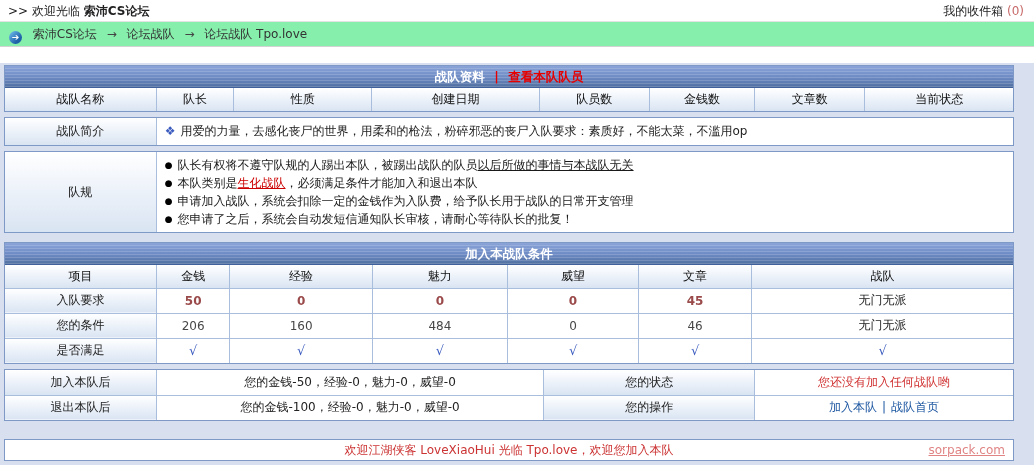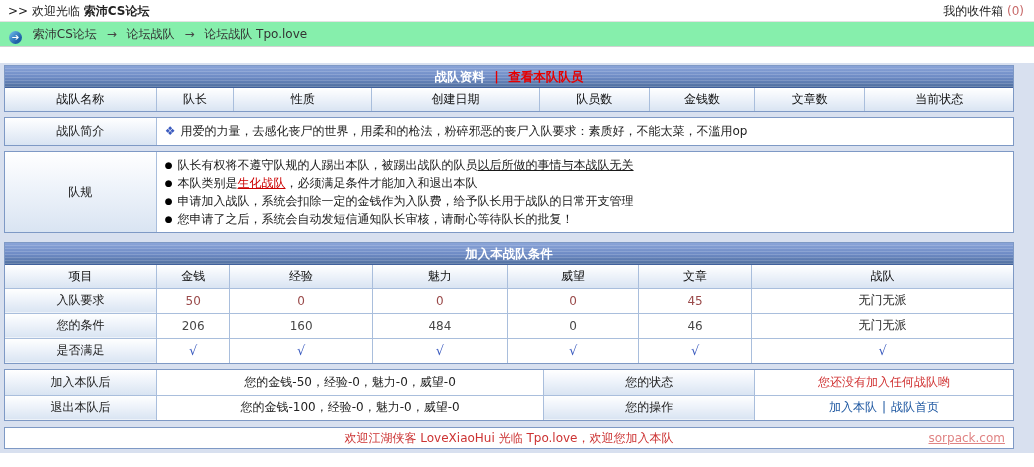--- a/index.html
+++ b/index.html
@@ -16,41 +16,41 @@
 
   
   .crumbbar { height:26px; line-height:24px; background:#86efac; border-top:1px solid #e3e3e3; border-bottom:1px solid #d2d2d2; padding-left:9px; color:#333; }
   .crumb-icon { display:inline-block; width:13px; height:13px; border-radius:50%; background:linear-gradient(135deg,#6ab4e8 10%,#1e62a8 70%); color:#fff; font-size:9px; line-height:13px; text-align:center; vertical-align:-2px; margin-right:7px; font-weight:bold; }
   .crumb-sep { color:#444; margin:0 6px; }
   .crumb-link { cursor:pointer; }
 
   
   .wrap { margin-top:16px; background:#d8e0ef; padding:2px 20px 4px 4px; }
   .box { background:#fff; border:1px solid #7e99c5; }
-  .mb5{margin-bottom:5px} .mb9{margin-bottom:9px} .mb2{margin-bottom:6px}
+  .mb5{margin-bottom:5px} .mb9{margin-bottom:9px} .mb2{margin-bottom:18px}
 
   
   .titlebar { height:22px; line-height:22px; text-align:center; color:#fff; font-weight:bold; font-size:12.5px; border-bottom:1px solid #40609c;
     background-image:repeating-linear-gradient(0deg, rgba(255,255,255,.16) 0 1px, rgba(0,0,0,0) 1px 3px), linear-gradient(180deg,#8aa4d8 0%,#6d8ac4 55%,#51709f 100%); }
   .titlebar .red-link { color:#e60000; cursor:pointer; }
   .titlebar .tdiv { color:#e60000; margin:0 5px; }
 
   table { width:100%; border-collapse:collapse; table-layout:fixed; font-size:12px; }
   td { border-right:1px solid #a9bedc; border-bottom:1px solid #a9bedc; text-align:center; vertical-align:middle; padding:0 4px; }
   tr td:last-child { border-right:none; }
   tr:last-child td { border-bottom:none; }
   .hrow td { height:23px; background:linear-gradient(180deg,#ffffff 0%,#eef3fa 45%,#d9e4f2 100%); color:#111; }
   .drow td { height:25px; background:#fff; }
   .labelcell { background:linear-gradient(180deg,#ffffff 0%,#eef3fa 45%,#d9e4f2 100%) !important; }
 
   .teamname { color:#f0914e; cursor:pointer; }
   .team-icon { display:inline-block; width:11px; height:11px; border-radius:50%; background:linear-gradient(135deg,#e8eeff 15%,#3a58a8 50%,#0c1434 85%); vertical-align:-1px; margin-right:5px; }
   .redtext { color:#cc0000; }
   .num-a { color:#6d4545; }
-  .num-req { color:#9a4a4a; }
+  .num-req { color:#9a4a4a;font-weight:bold; }
   .num-mine { color:#474747; }
   .check { color:#3b5bbf; font-size:13px; }
 
   
   .intro-table td.content { text-align:left; padding:0 8px; }
   .intro-icon { color:#3b5bbf; margin-right:5px; }
   .rules td.content { text-align:left; padding:4px 8px; }
   .rules .rule-line { line-height:18px; color:#1a1a1a; }
   .bullet { font-size:9px; vertical-align:1px; margin-right:5px; color:#000; }
   .u { text-decoration:underline; }

